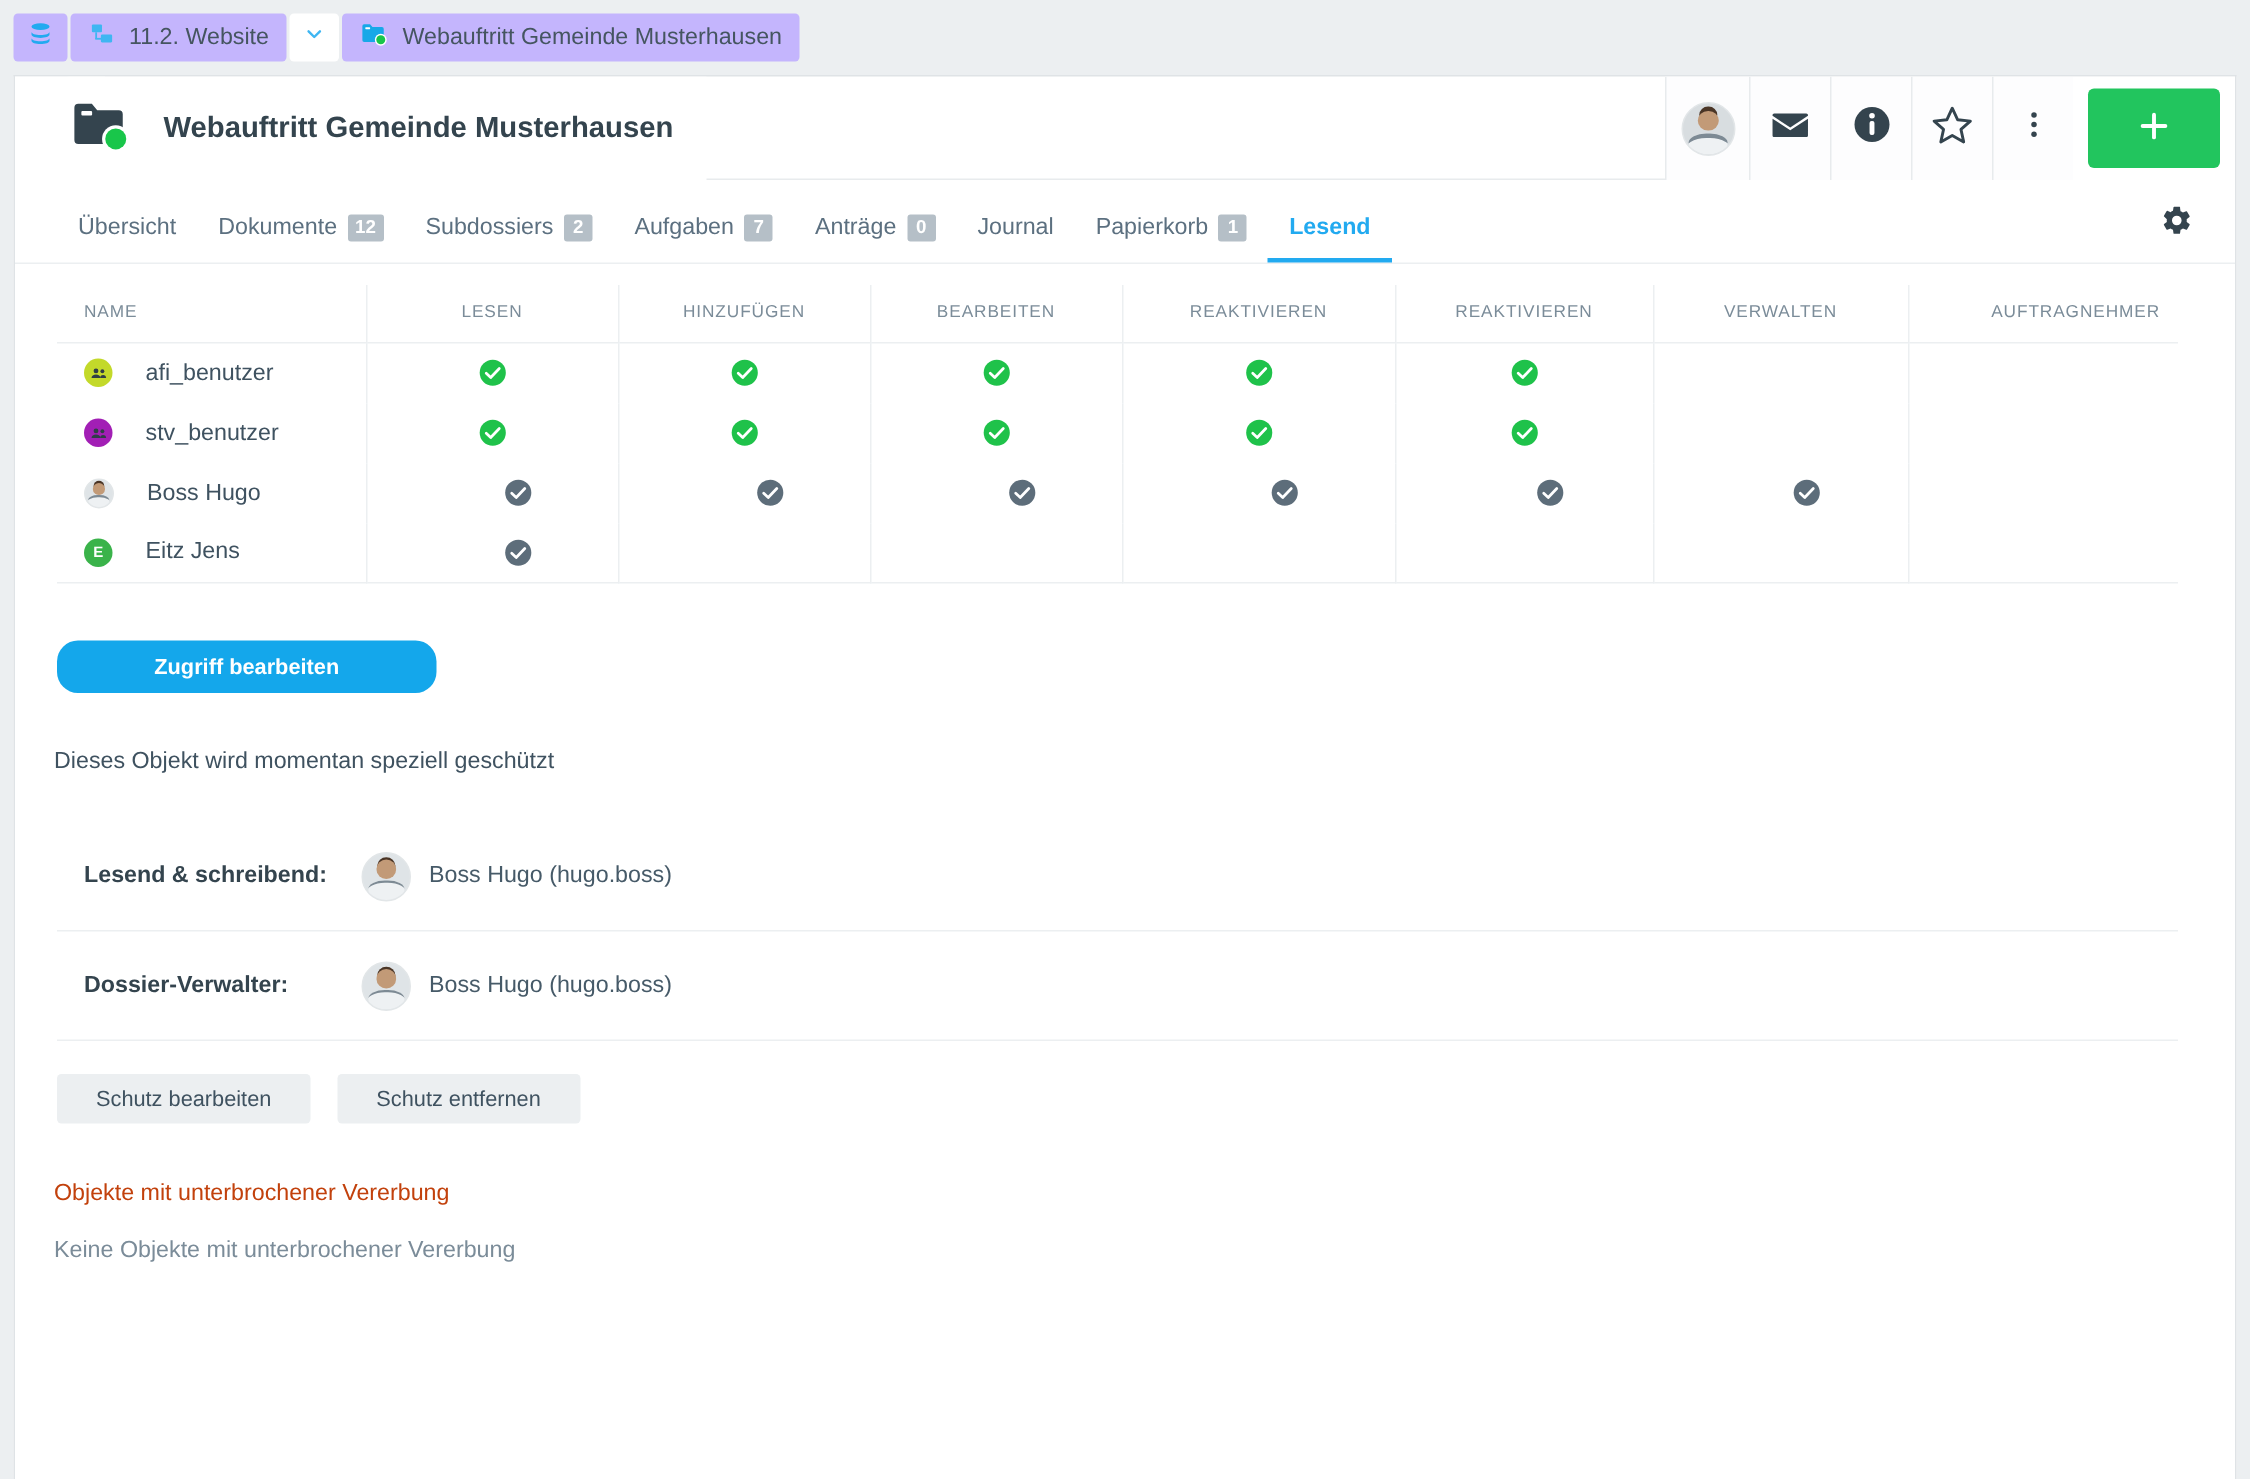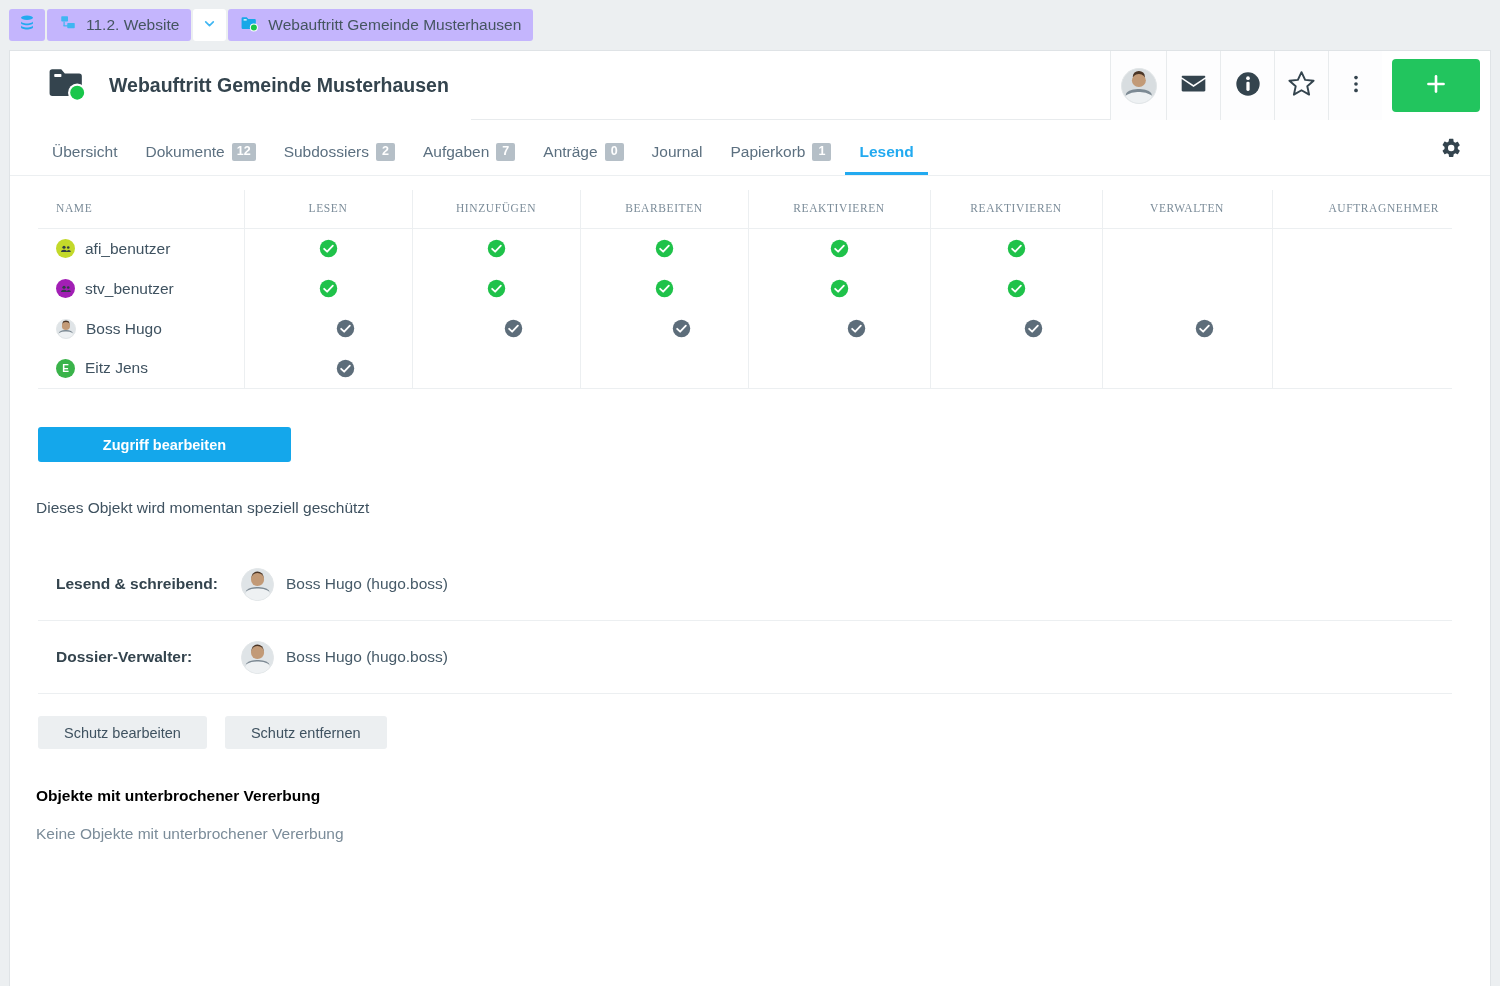--- a/index.html
+++ b/index.html
@@ -110,34 +110,33 @@
 
   
   .ptable { margin: 14px 28px 0 28px; }
   .ptable table { border-collapse: collapse; width: 1414px; table-layout: fixed; }
   .ptable th {
     font-size: 11.5px; font-weight: normal; color: #7b8c99;
     letter-spacing: 0.6px; text-align: center;
     padding: 12px 0 14px 0;
     border-bottom: 1px solid #eceff1;
     border-right: 1px solid #eceff1;
-    font-family: Liberation Serif, serif;
   }
   .ptable th:first-child { text-align: left; padding-left: 18px; }
   .ptable th:last-child { border-right: none; padding-left: 43px; }
   .ptable td {
     padding: 0; height: 40px; text-align: center;
     border-right: 1px solid #eceff1;
   }
   .ptable td:last-child { border-right: none; }
   .ptable tbody tr:last-child td { border-bottom: 1px solid #eceff1; }
   .namecell {
     text-align: left !important; padding-left: 18px !important;
   }
-  .nameinner { display: flex; align-items: center; gap: 10px; }
+  .nameinner { display: flex; align-items: center; gap: 22px; }
   .nametxt { font-size: 15.5px; color: #3f5260; }
 
   .av { width: 19px; height: 19px; border-radius: 50%; flex: 0 0 19px;
         display: flex; align-items: center; justify-content: center; }
   .av.letter { background: #3ab34a; color: #ffffff; font-size: 10px; font-weight: bold; }
   .av.photo {
     border: 1px solid #e2e6e8; overflow: hidden; background: #dfe4e7;
     position: relative; width: 20px; height: 20px; flex: 0 0 20px;
   }
   .av.photo::before {
@@ -152,21 +151,21 @@
     border-radius: 44% 44% 0 0; background: #eef1f3;
     box-shadow: inset 0 3px 0 -1.5px #7d8a94;
   }
 
   .chk { width: 19px; height: 19px; display: inline-block; vertical-align: middle; }
   .chk.shift { position: relative; left: 17px; }
 
   
   .edit-access {
     margin: 38px 0 0 28px; width: 253px; height: 35px;
-    background: #14a7eb; border: none; border-radius: 3px;
+    background: #14a7eb; border: none; border-radius: 14px;
     color: #ffffff; font-size: 14.5px; font-weight: bold;
     font-family: "Liberation Sans", sans-serif; cursor: pointer;
   }
   .prot-note {
     margin: 37px 0 0 26px; font-size: 15.5px; color: #3f5260;
   }
 
   
   .prot { margin: 31px 28px 0 28px; width: 1414px; }
   .prot-row {
@@ -183,21 +182,21 @@
   .av.big.photo { width: 33px; height: 33px; flex: 0 0 33px; }
 
   
   .btnrow { display: flex; gap: 18px; margin: 22px 0 0 28px; }
   .gbtn {
     background: #eceff1; border: none; border-radius: 3px;
     height: 33px; padding: 0 26px; font-size: 14.5px; color: #3f5260;
     font-family: "Liberation Sans", sans-serif; cursor: pointer;
   }
   .sec-title {
-    margin: 38px 0 0 26px; font-size: 15.5px; font-weight: bold; color: #000000;
+    margin: 38px 0 0 26px; font-size: 15.5px; font-weight: normal; color: #c2410c;
   }
   .sec-empty {
     margin: 20px 0 0 26px; font-size: 15.5px; color: #7b8c99;
   }
 </style>
 </head>
 <body>
 
 <div class="topbar">
 

